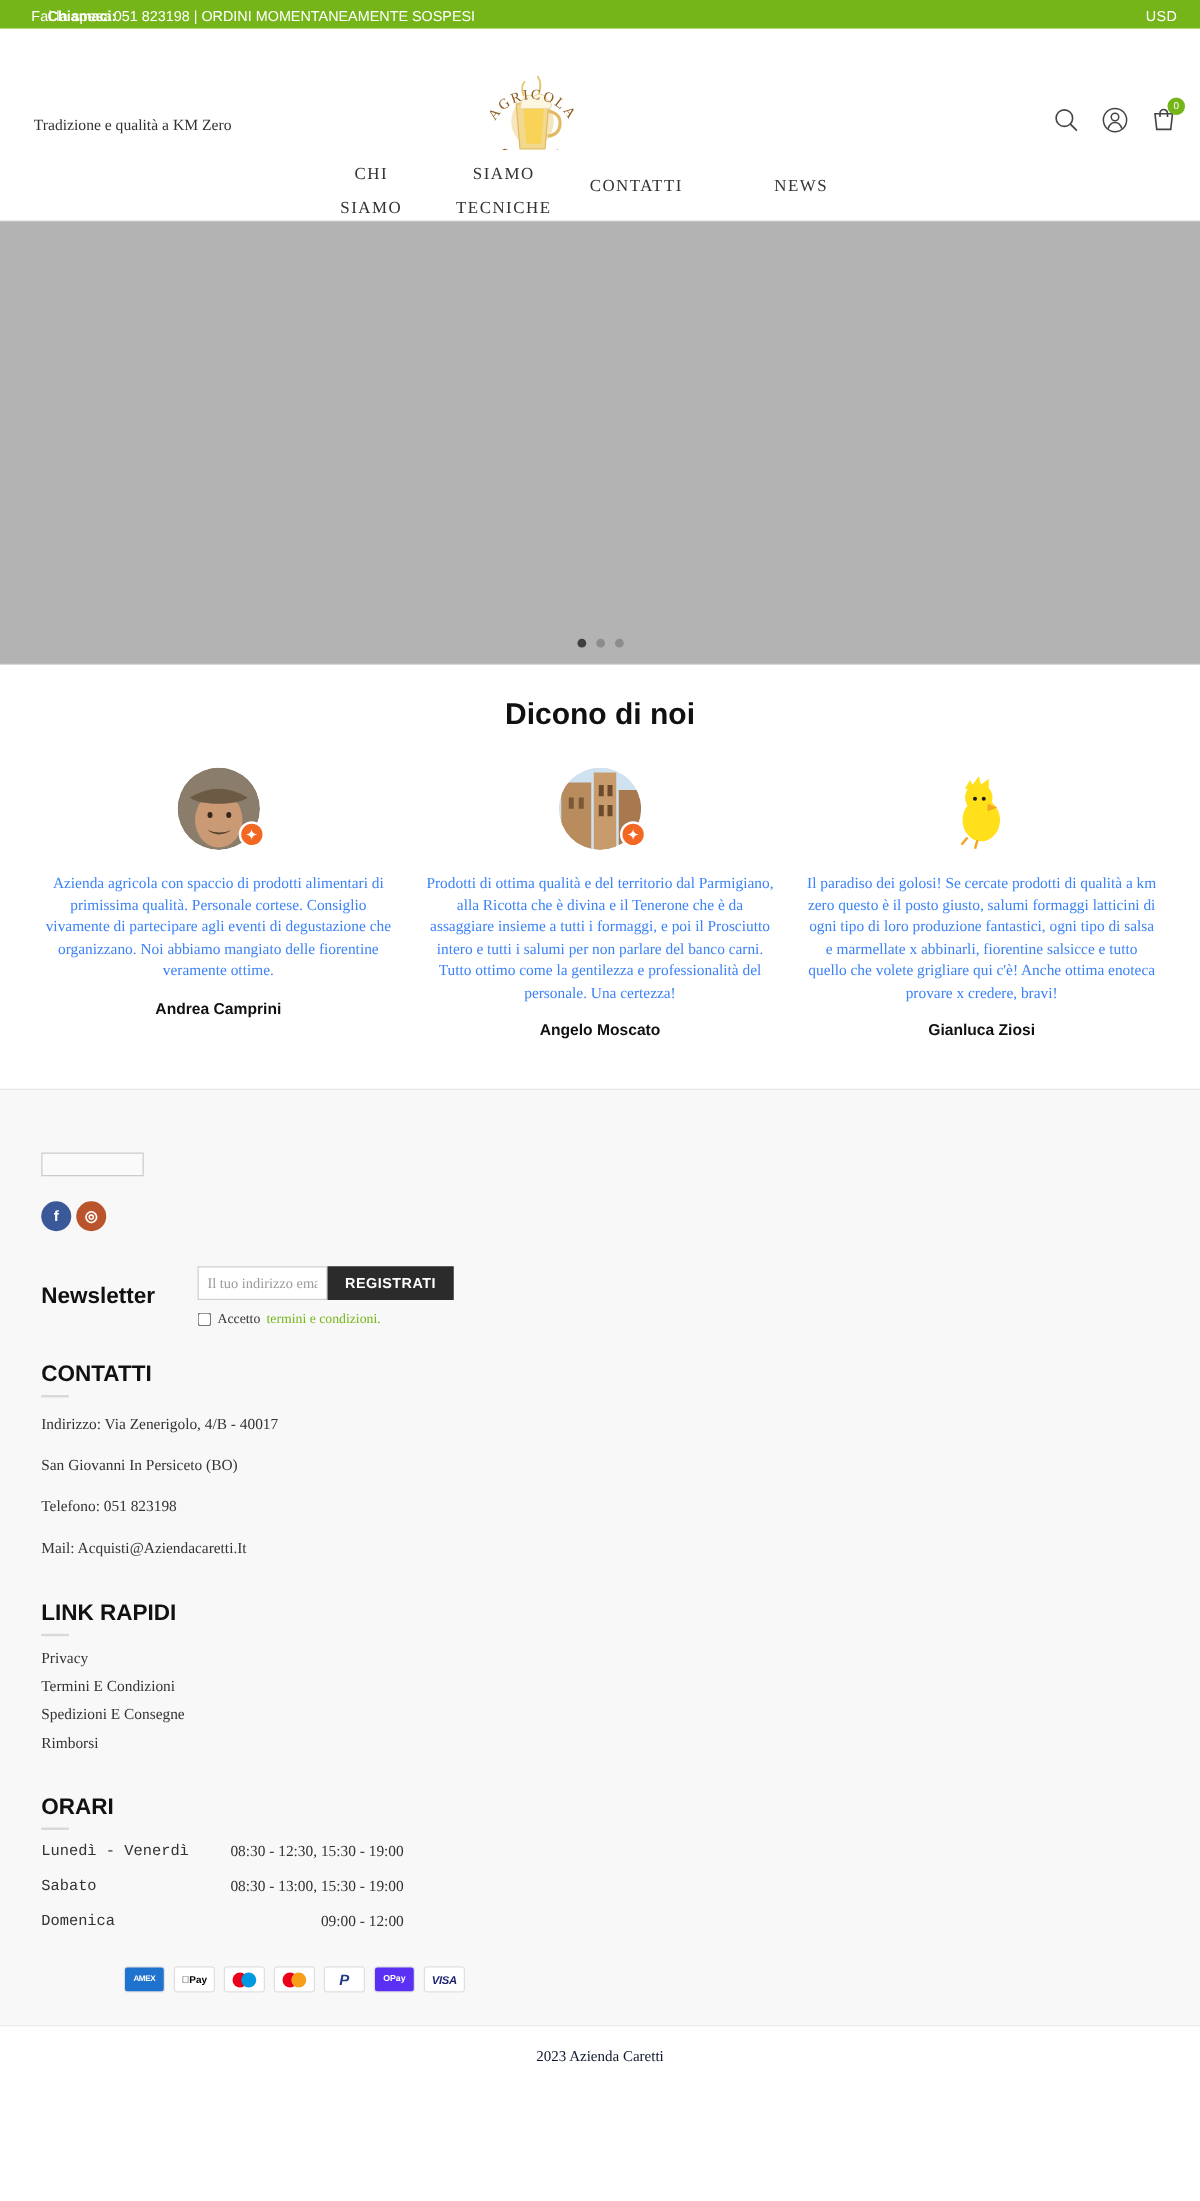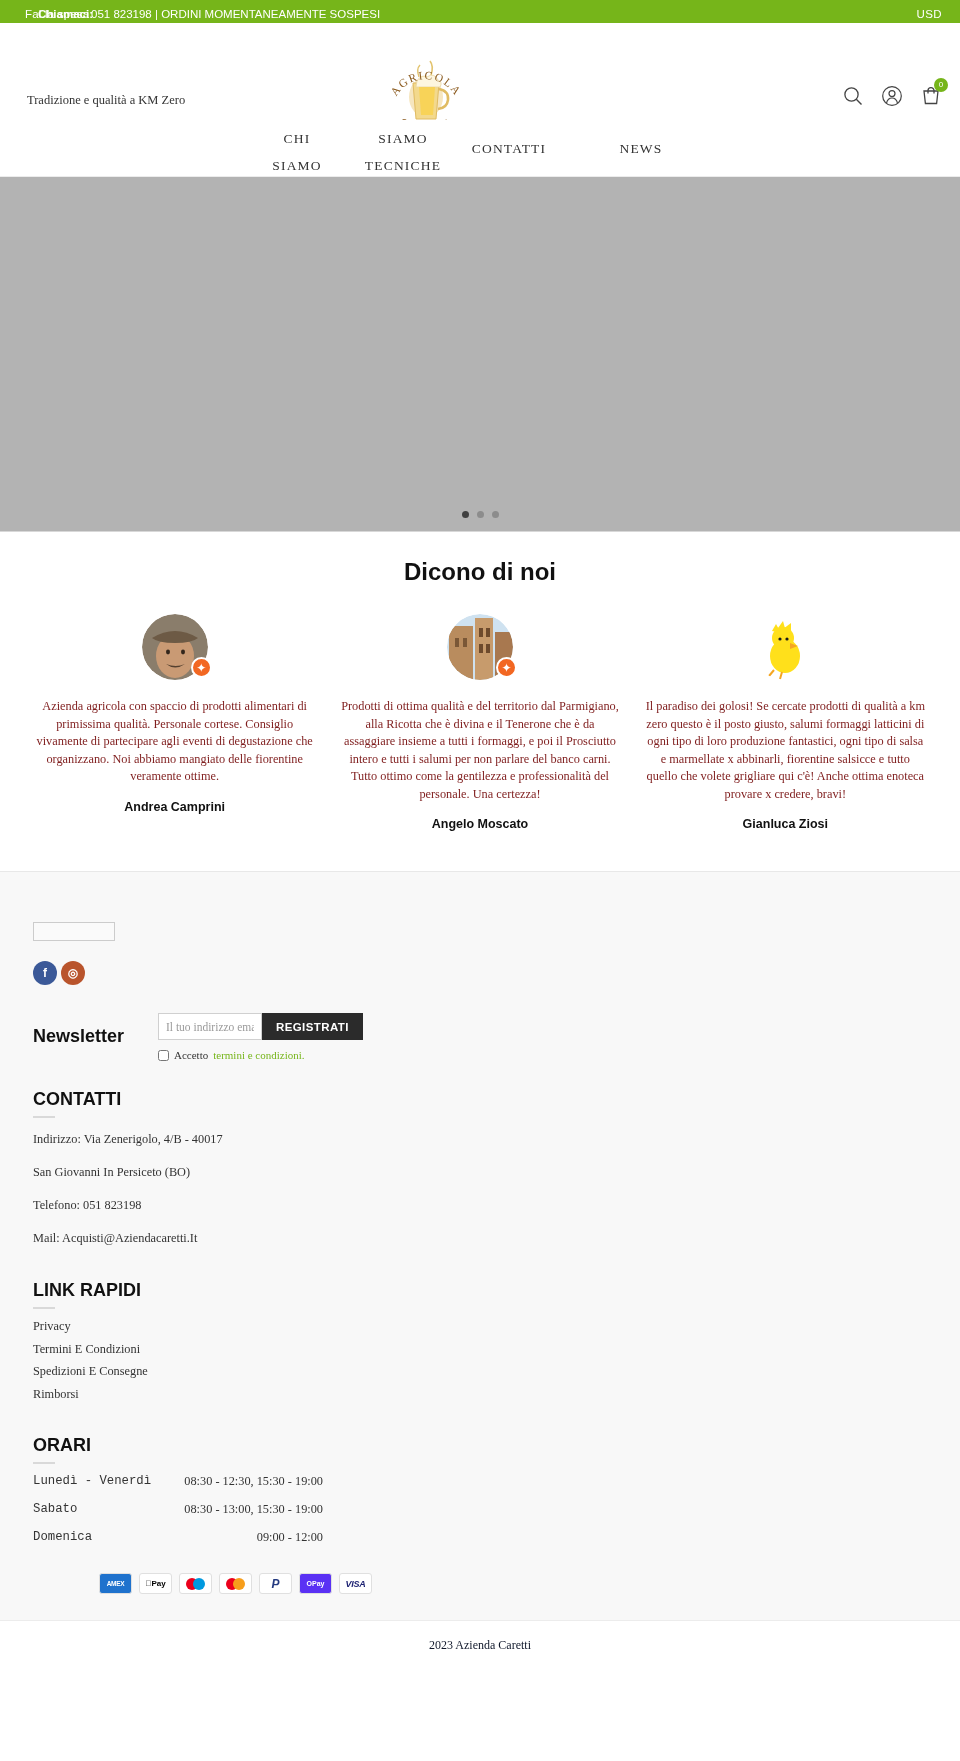--- a/index.html
+++ b/index.html
@@ -196,21 +196,21 @@
     display: flex;
     align-items: center;
     justify-content: center;
     color: #fff;
     font-size: 12px;
     line-height: 1;
   }
   .testi-text {
     font-size: 12.3px;
     line-height: 17.5px;
-    color: #7f1d1d;
+    color: #3b82f6;
     margin-bottom: 14px;
   }
   .testi-name {
     font-family: "Liberation Sans", sans-serif;
     font-weight: bold;
     font-size: 12.5px;
     color: #111;
   }
 
   

